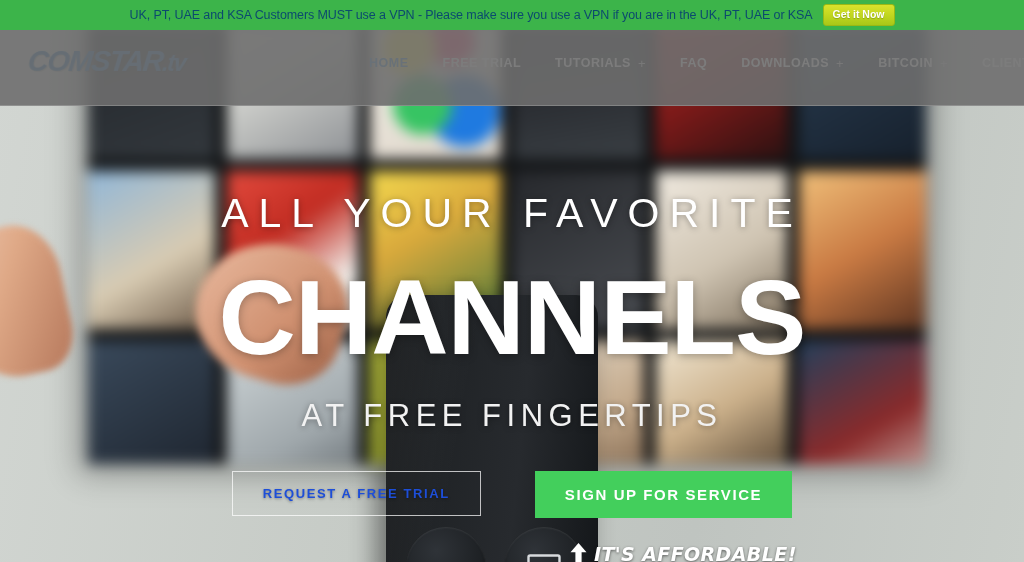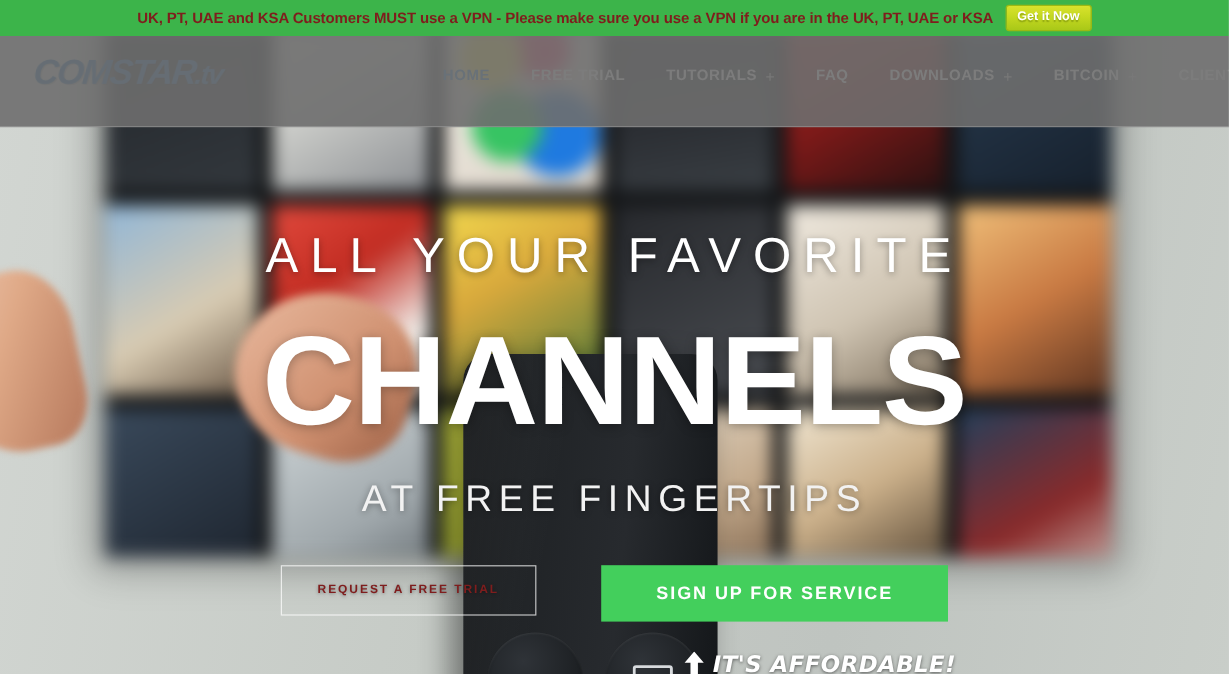--- a/index.html
+++ b/index.html
@@ -10,21 +10,21 @@
   }
   #page { position:relative; width:1024px; height:562px; overflow:hidden; }
 
   
   .announce {
     position:absolute; left:0; top:0; width:1024px; height:30px;
     background:#3cb44a; z-index:40;
     display:flex; align-items:center; justify-content:center;
   }
   .announce-text {
-    color:#7f1d1d; font-size:12.5px; font-weight:bold;
+    color:#0c4a6e; font-size:12.5px; font-weight:normal;
     letter-spacing:-0.1px; white-space:nowrap;
   }
   .announce-btn {
     margin-left:10px; display:inline-block;
     background:linear-gradient(180deg,#d8e22c 0%,#c4d820 45%,#a9c818 100%);
     border:1px solid #9ab814; border-radius:3px;
     color:#ffffff; font-size:10.5px; font-weight:bold;
     padding:4px 9px 5px 9px; line-height:1;
     text-shadow:0 1px 1px rgba(90,110,0,.45);
     white-space:nowrap; cursor:pointer;
@@ -157,29 +157,29 @@
     white-space:nowrap;
   }
 
   
   .cta-row {
     position:absolute; left:0; top:441px; width:100%;
     display:flex; justify-content:center; align-items:flex-start; gap:54px;
   }
   .btn-ghost {
     border:1px solid rgba(255,255,255,.72); background:transparent;
-    color:#7f1d1d; font-size:10px; font-weight:bold; letter-spacing:1.6px;
+    color:#1d4ed8; font-size:13px; font-weight:bold; letter-spacing:1.6px;
     padding:15px 30px; line-height:1; cursor:pointer;
     text-shadow:0 1px 3px rgba(0,0,0,.35);
     white-space:nowrap;
   }
   .btn-green {
     border:none; background:#43cf5c;
     color:#ffffff; font-size:15px; font-weight:bold; letter-spacing:1.6px;
-    padding:16px 46px; line-height:1; cursor:pointer;
+    padding:16px 30px; line-height:1; cursor:pointer;
     white-space:nowrap;
   }
 
   
   .afford {
     position:absolute; left:570px; top:513px; z-index:25;
     display:flex; align-items:center; gap:7px;
   }
   .afford-arrow { width:17px; height:22px; display:block; }
   .afford-text {

